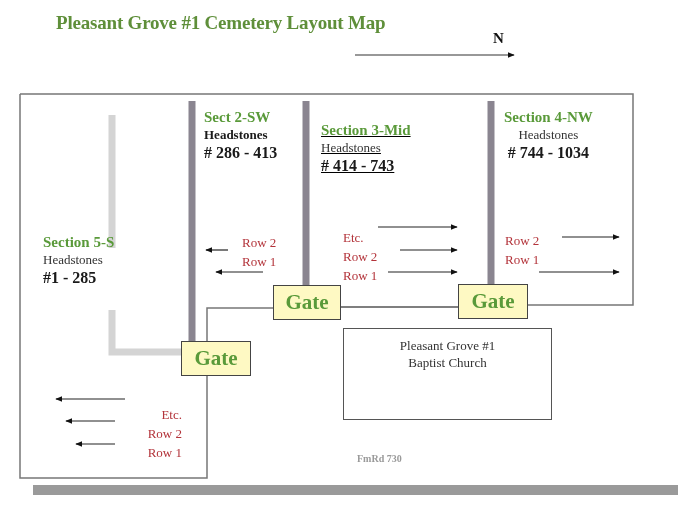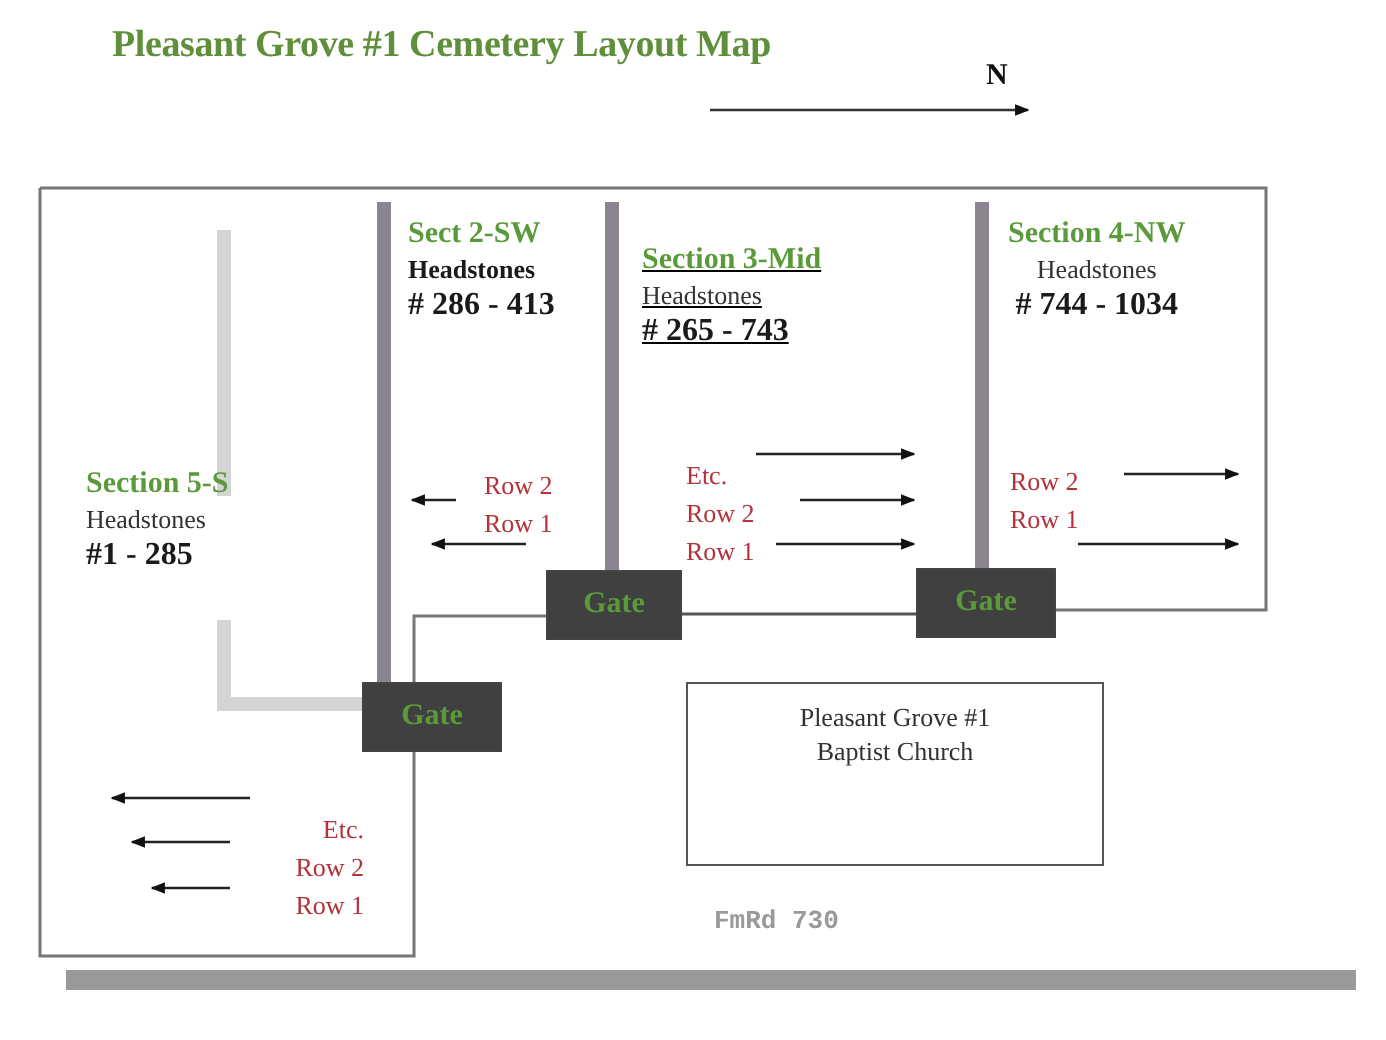--- a/index.html
+++ b/index.html
@@ -7,26 +7,26 @@
          font-family:"Liberation Serif", "DejaVu Serif", serif; }
   .abs { position:absolute; }
   .title { left:56px; top:12px; font-size:19px; font-weight:bold; color:#5f8f3a; white-space:nowrap; letter-spacing:-0.2px; }
   .green { color:#5a9a3a; font-weight:bold; }
   .red { color:#b3333a; font-weight:normal; font-size:13px; line-height:19px; }
   .black-bold { color:#1a1a1a; font-weight:bold; }
   .grey { color:#333333; }
   .sec-title { font-size:15px; line-height:18px; white-space:nowrap; }
   .sec-sub { font-size:13px; line-height:17px; white-space:nowrap; }
   .sec-range { font-size:16px; line-height:20px; white-space:nowrap; }
-  .gate { background:#404040; border:1.3px solid #444; box-sizing:border-box;
+  .gate { background:#fef9c3; border:1.3px solid #444; box-sizing:border-box;
           display:flex; align-items:center; justify-content:center;
-          font-size:15px; font-weight:bold; color:#5a9a3a; }
+          font-size:21px; font-weight:bold; color:#5a9a3a; }
   .church { border:1.3px solid #555; box-sizing:border-box; background:#fff;
             text-align:center; font-size:13px; color:#333; padding-top:8px; line-height:17px; }
-  .road-label { font-size:13px; font-weight:bold; color:#9a9a9a; white-space:nowrap;font-family:Liberation Mono, monospace; }
+  .road-label { font-size:10px; font-weight:bold; color:#9a9a9a; white-space:nowrap; }
   svg { position:absolute; left:0; top:0; }
 </style>
 </head>
 <body>
 
 <svg width="693" height="520" viewBox="0 0 693 520">
   <defs>
     <marker id="ah" viewBox="0 0 10 10" refX="9" refY="5" markerWidth="6" markerHeight="6" orient="auto-start-reverse">
       <path d="M0,1 L10,5 L0,9 z" fill="#111"></path>
     </marker>
@@ -81,21 +81,21 @@
   <div class="sec-range black-bold"># 286 - 413</div>
 </div>
 <div class="abs red" style="left:242px; top:233px;">
   <div>Row 2</div>
   <div>Row 1</div>
 </div>
 
 <div class="abs" style="left:321px; top:121px;text-decoration:underline;">
   <div class="sec-title green">Section 3-Mid</div>
   <div class="sec-sub grey">Headstones</div>
-  <div class="sec-range black-bold"># 265 - 743</div>
+  <div class="sec-range black-bold"># 414 - 743</div>
 </div>
 <div class="abs red" style="left:343px; top:228px;">
   <div>Etc.</div>
   <div>Row 2</div>
   <div>Row 1</div>
 </div>
 
 <div class="abs" style="left:504px; top:108px;text-align:center;">
   <div class="sec-title green">Section 4-NW</div>
   <div class="sec-sub grey">Headstones</div>
@@ -103,18 +103,18 @@
 </div>
 <div class="abs red" style="left:505px; top:231px;">
   <div>Row 2</div>
   <div>Row 1</div>
 </div>
 
 <div class="abs gate" style="left:181px; top:341px; width:70px; height:35px;">Gate</div>
 <div class="abs gate" style="left:273px; top:285px; width:68px; height:35px;">Gate</div>
 <div class="abs gate" style="left:458px; top:284px; width:70px; height:35px;">Gate</div>
 
-<div class="abs church" style="left:343px; top:341px; width:209px; height:92px;">
+<div class="abs church" style="left:343px; top:328px; width:209px; height:92px;">
   <div>Pleasant Grove #1</div>
   <div>Baptist Church</div>
 </div>
 
 <div class="abs road-label" style="left:357px; top:453px;">FmRd 730</div>
 
 </body></html>

